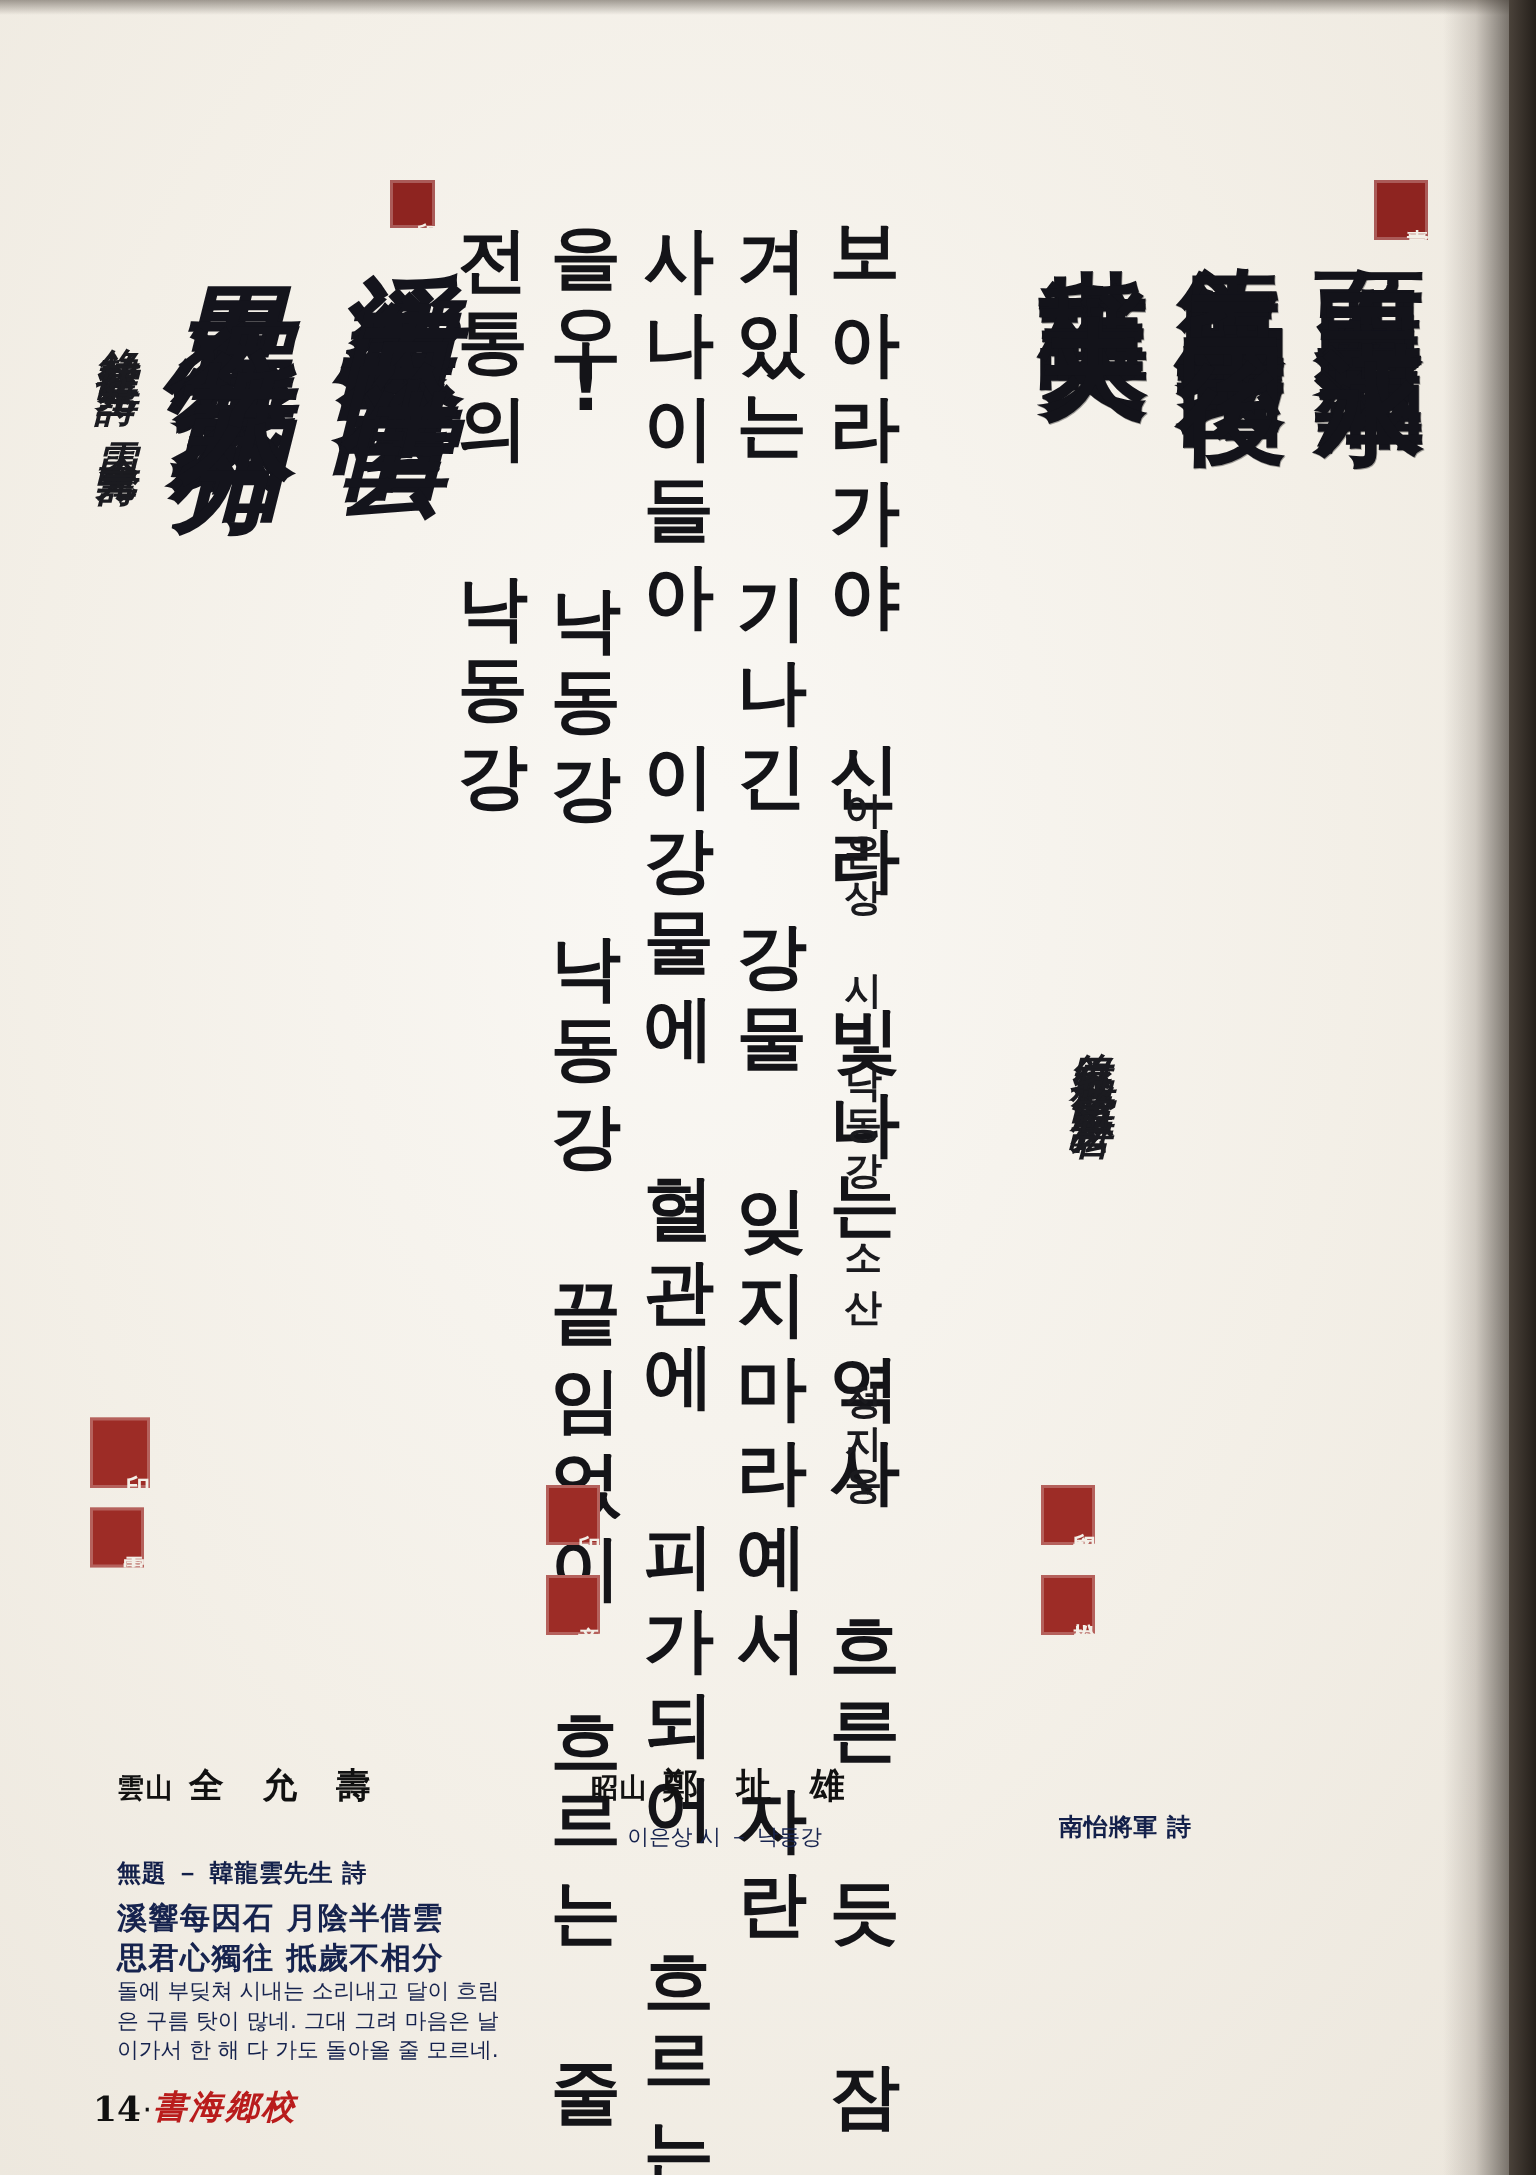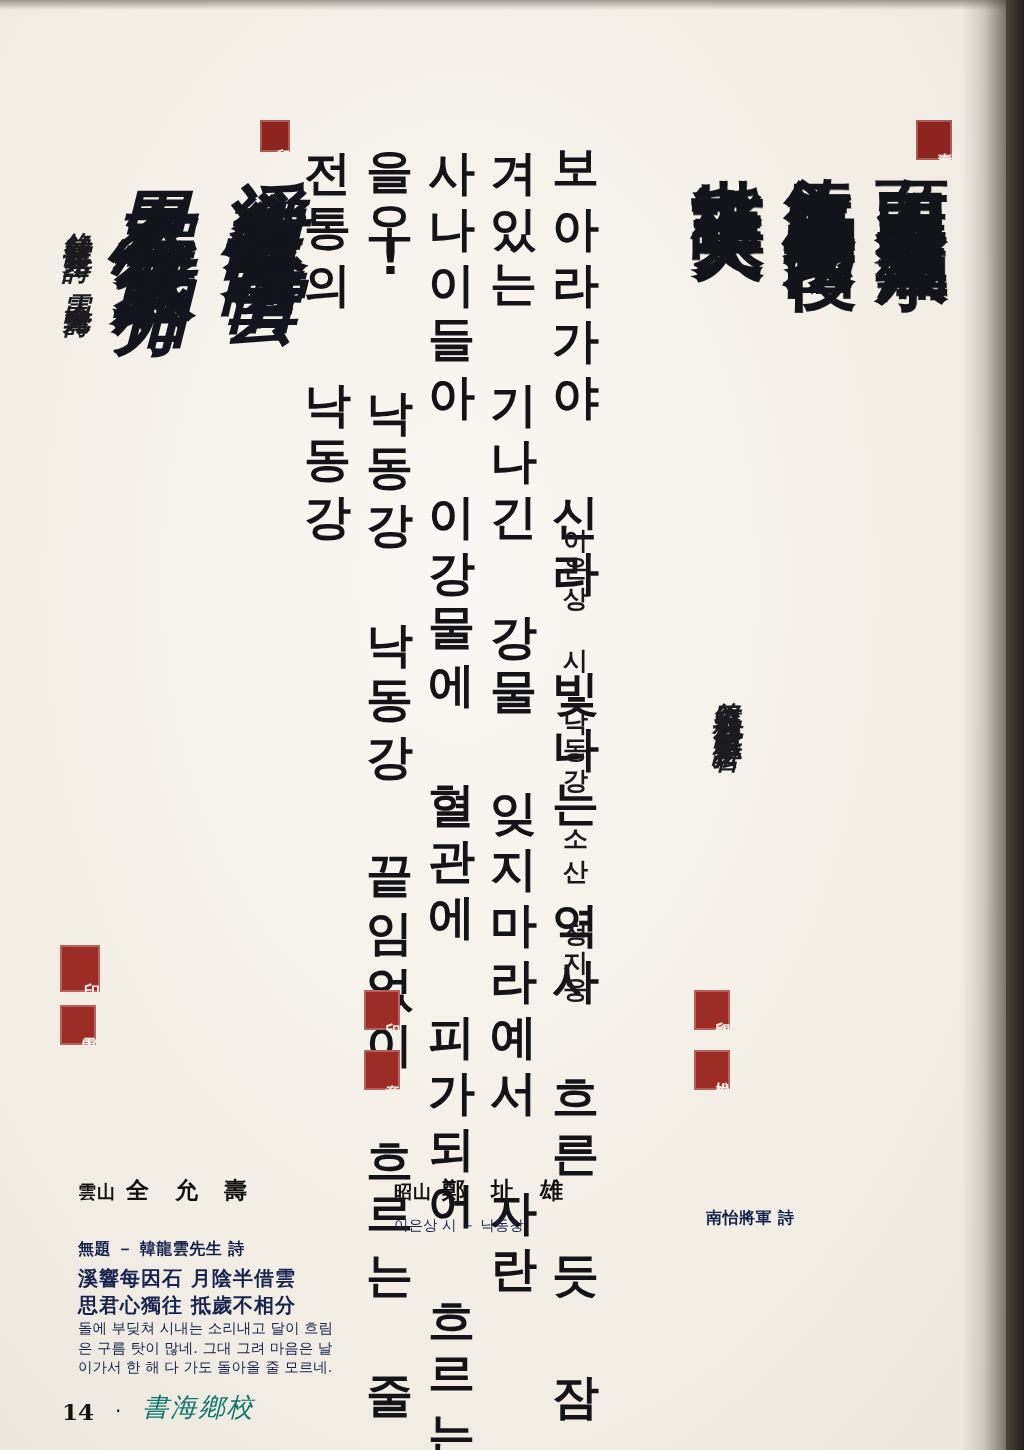--- a/index.html
+++ b/index.html
@@ -171,35 +171,35 @@
     letter-spacing: 1px;
   }
 
   
   .footer {
     position: absolute;
     left: 62px;
     top: 1390px;
     display: flex;
     align-items: flex-end;
-    gap: 21px;
+    gap: 1px;
   }
   .folio {
     font-family: "DejaVu Serif", serif;
     font-weight: 700;
     font-size: 23px;
     color: #111;
   }
   .folio-dot { font-size: 20px; color: #111; padding-bottom: 2px; }
   .folio-title {
     font-family: "DejaVu Serif", serif;
-    font-weight: 400;
+    font-weight: 700;
     font-style: italic;
-    font-size: 26px;
-    color: #0f766e;
+    font-size: 22px;
+    color: #b91c1c;
     letter-spacing: 2px;
   }
 </style>
 </head>
 <body>
 
 <div class="page">
   <div class="paper-tint"></div>
 
   <div class="callig-area">
@@ -248,21 +248,21 @@
         <div>돌에 부딪쳐 시내는 소리내고 달이 흐림</div>
         <div>은 구름 탓이 많네. 그대 그려 마음은 날</div>
         <div>이가서 한 해 다 가도 돌아올 줄 모르네.</div>
       </div>
     </div>
 
     <div class="caption-block" style="left:378px; top:0;">
       <div class="cap-head">
         <span class="cap-ho">昭山</span><span class="cap-name">鄭 址 雄</span>
       </div>
-      <div class="cap-body" style="margin-top:10px;">
+      <div class="cap-body" style="margin-top:10px;text-align:center;">
         <div>이은상 시 － 낙동강</div>
       </div>
     </div>
 
     <div class="caption-block" style="left:690px; top:0;">
       <div class="cap-title">南怡將軍  詩</div>
     </div>
   </div>
 
   <div class="footer">

